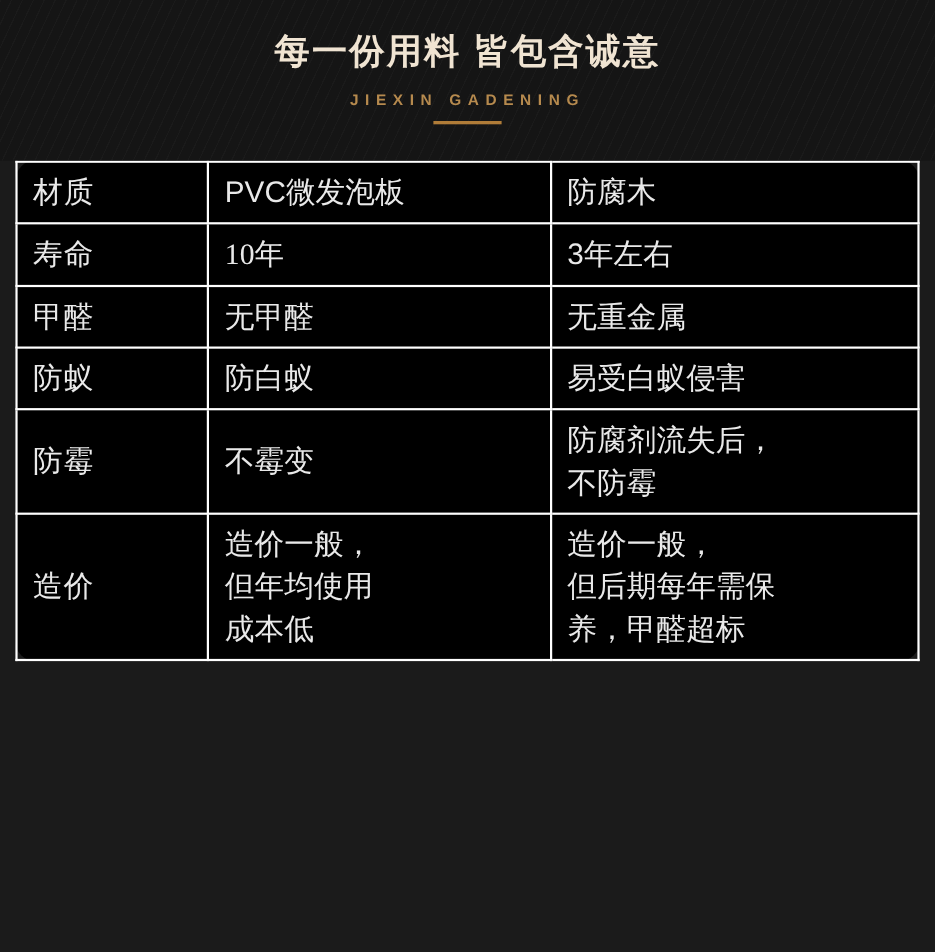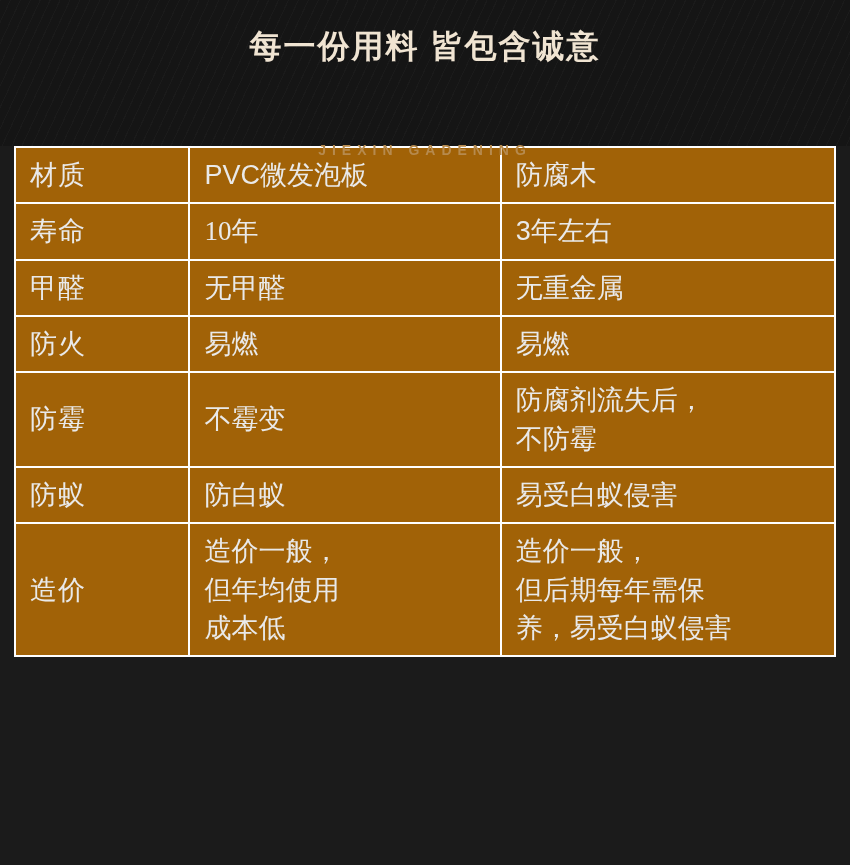--- a/index.html
+++ b/index.html
@@ -22,32 +22,31 @@
     position: relative;
     height: 146px;
     background: #151515;
     background-image:
       repeating-linear-gradient(115deg, rgba(255,255,255,0.022) 0px, rgba(255,255,255,0.022) 1px, rgba(0,0,0,0) 1px, rgba(0,0,0,0) 9px);
     display: flex;
     flex-direction: column;
     align-items: center;
     justify-content: flex-start;
     padding-top: 26px;
-    gap: 44px;
   }
   .header-title {
     color: #f0e4d2;
     font-size: 32px;
     letter-spacing: 2px;
     font-weight: 700;
     line-height: 1.3;
     white-space: nowrap;
   }
   .header-sub {
-    margin-top: 30px;
+    margin-top: 14px;
     color: #b68a4e;
     font-size: 14px;
     letter-spacing: 6px;
     font-weight: 600;
     white-space: nowrap;
   }
   .header-rule {
     margin-top: 12px;
     width: 62px;
     height: 3px;
@@ -55,21 +54,22 @@
   }
 
   
   .table-wrap {
     padding: 0 14px 12px 14px;
   }
   table.compare {
     width: 822px;
     border-collapse: collapse;
     table-layout: fixed;
-    background: #a16207;
+    background: #000000;
+    border-radius: 18px;
   }
   table.compare td {
     border: 2px solid #ffffff;
     vertical-align: middle;
     padding: 8px 14px;
     font-size: 27px;
     line-height: 1.42;
     color: #e9e9e9;
     font-weight: 500;
   }
@@ -129,61 +129,52 @@
           <td class="col-label label-cell">甲醛</td>
           <td class="col-a highlight">
             <span class="cell-line">无甲醛</span>
           </td>
           <td class="col-b plain">
             <span class="cell-line">无重金属</span>
           </td>
         </tr>
 
 
+
         <tr>
-          <td class="col-label label-cell">防火</td>
+          <td class="col-label label-cell">防蚁</td>
           <td class="col-a highlight">
-            <span class="cell-line">易燃</span>
+            <span class="cell-line">防白蚁</span>
           </td>
           <td class="col-b plain">
-            <span class="cell-line">易燃</span>
+            <span class="cell-line">易受白蚁侵害</span>
           </td>
         </tr>
 
         <tr>
           <td class="col-label label-cell tall">防霉</td>
           <td class="col-a highlight tall">
             <span class="cell-line">不霉变</span>
           </td>
           <td class="col-b plain tall">
             <span class="cell-line">防腐剂流失后，</span>
             <span class="cell-line">不防霉</span>
           </td>
         </tr>
 
         <tr>
-          <td class="col-label label-cell">防蚁</td>
-          <td class="col-a highlight">
-            <span class="cell-line">防白蚁</span>
-          </td>
-          <td class="col-b plain">
-            <span class="cell-line">易受白蚁侵害</span>
-          </td>
-        </tr>
-
-        <tr>
           <td class="col-label label-cell tall">造价</td>
           <td class="col-a highlight tall">
             <span class="cell-line">造价一般，</span>
             <span class="cell-line">但年均使用</span>
             <span class="cell-line">成本低</span>
           </td>
           <td class="col-b plain tall">
             <span class="cell-line">造价一般，</span>
             <span class="cell-line">但后期每年需保</span>
-            <span class="cell-line">养，易受白蚁侵害</span>
+            <span class="cell-line">养，甲醛超标</span>
           </td>
         </tr>
       </tbody>
     </table>
   </div>
 
 </div>
 
 </body></html>

